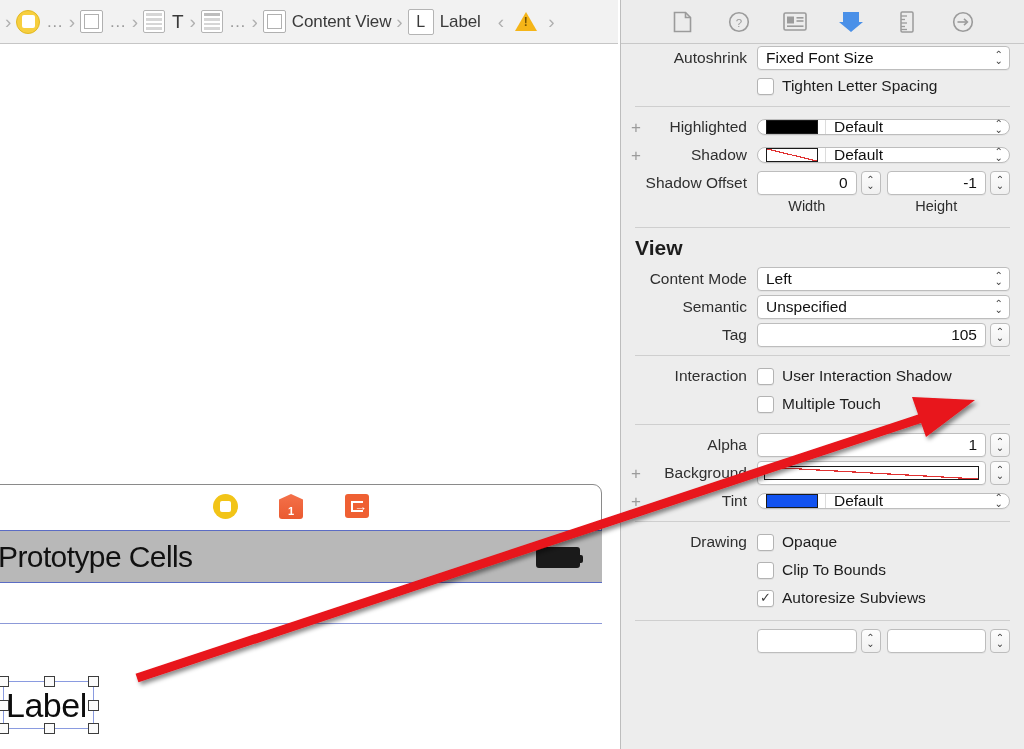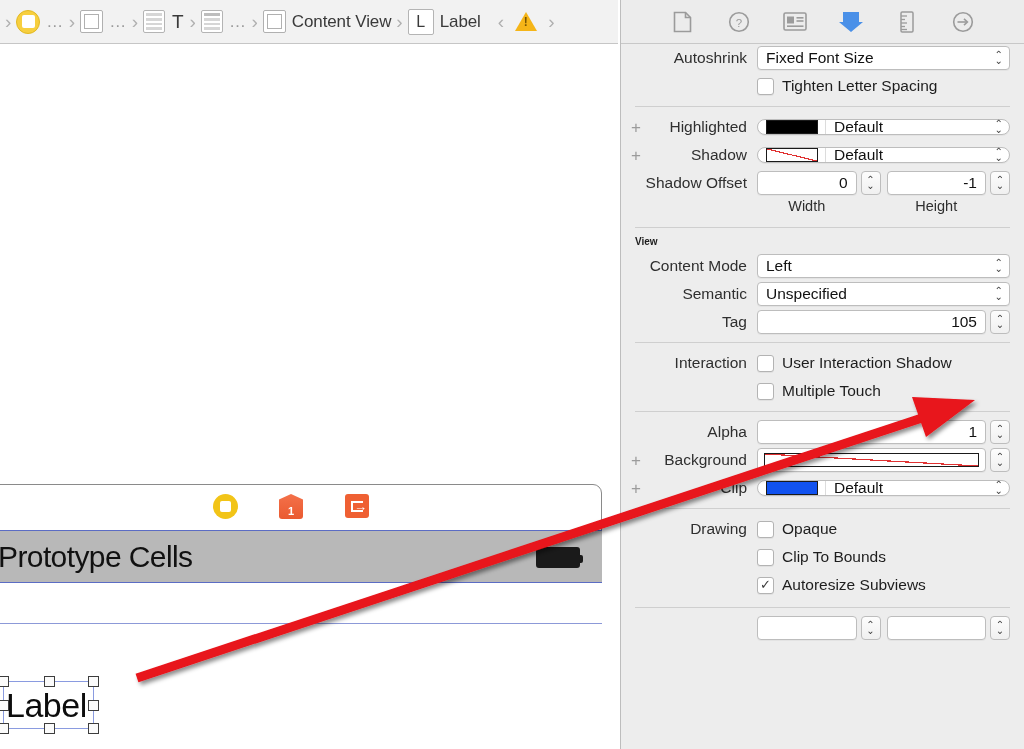--- a/index.html
+++ b/index.html
@@ -389,21 +389,21 @@
     box-sizing:border-box;
     box-shadow: 0 1px 0 rgba(0,0,0,0.04);
   }
   .halfgroup { display:flex; align-items:center; flex:1; }
   .subcap {
     font-size: 14.5px; color:#2f2f2f; text-align:center;
   }
 
   .sectionhdr {
     padding: 8px 16px 5px 14px;
-    font-size: 10px; font-weight: bold; color:#1d1d1d;
+    font-size: 21px; font-weight: bold; color:#1d1d1d;
   }
   .divider {
     height:1px; background:#cfcfcf; margin: 6px 14px 6px 14px;
   }
 
   
   #arrow-svg {
     position:absolute; left:0; top:0;
     width:1024px; height:749px;
     pointer-events:none;
@@ -740,21 +740,21 @@
             </span>
           <span class="stepper-only">
               <i>⌃</i>
               <i>⌄</i>
             </span>
         </span>
       </div>
 
       <div class="row rowrel">
         <span class="plus">+</span>
-        <span class="lbl">Clip</span>
+        <span class="lbl">Tint</span>
         <span class="ctrl">
           <span class="colorcombo">
             <span class="swatchcell">
                 <span class="swatch blue"></span>
               </span>
             <span class="combo-text">Default</span>
             <span class="combo-arrows">
                 <i>⌃</i>
                 <i>⌄</i>
               </span>

